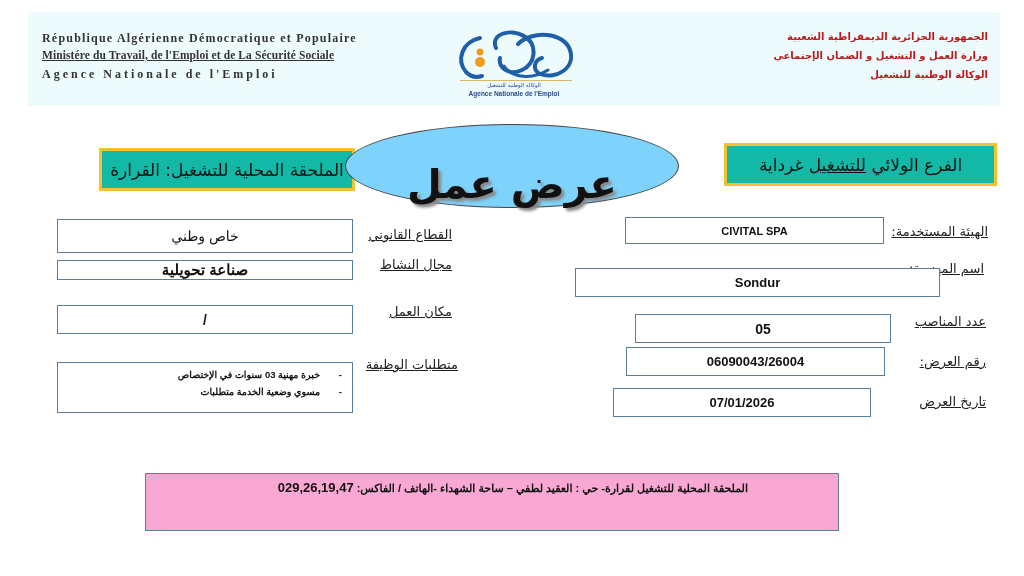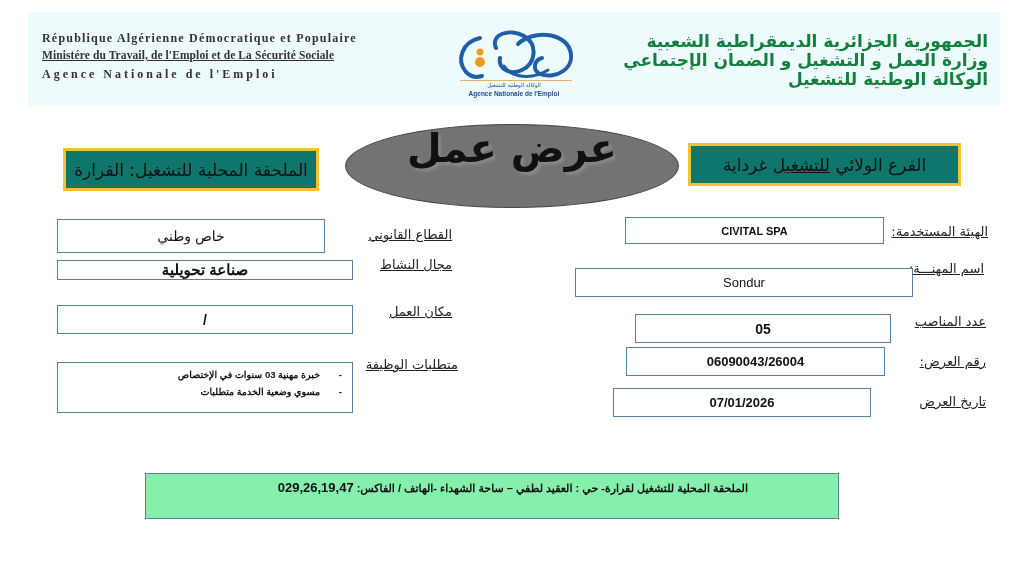--- a/index.html
+++ b/index.html
@@ -4,68 +4,68 @@
 <style>
   html, body { margin:0; padding:0; }
   body { width:1024px; height:576px; background:#ffffff; position:relative; overflow:hidden;
          font-family:"DejaVu Sans", sans-serif; color:#111; }
   .abs { position:absolute; }
   .banner { left:28px; top:12px; width:972px; height:94px; background:#eefbfd; }
   .fr { left:42px; font-family:"Liberation Serif", serif; font-weight:bold; color:#333; font-size:12px; }
   .fr1 { top:31px; letter-spacing:1.2px; }
   .fr2 { top:49px; font-size:11.5px; letter-spacing:0.1px;text-decoration:underline; }
   .fr3 { top:67px; letter-spacing:3px; }
-  .ar { right:36px; direction:rtl; color:#15803d; font-size:17px; font-weight:bold; letter-spacing:1px; }
+  .ar { right:36px; direction:rtl; color:#b91c1c; font-size:10px; font-weight:bold; letter-spacing:1px; }
   .ar1 { top:31px; }
   .ar2 { top:50px; }
   .ar3 { top:69px; letter-spacing:5px; }
   .logo { left:452px; top:20px; width:128px; height:82px; }
   .logo-caption-ar { left:452px; top:82px; width:124px; text-align:center; font-size:5.5px; color:#2a4d8a; direction:rtl; }
   .logo-caption-fr { left:452px; top:90px; width:124px; text-align:center; font-size:6.5px; color:#2a4d8a; font-weight:bold; font-family:"Liberation Sans", sans-serif; }
   .logo-line { left:460px; top:80px; width:112px; height:1px; background:#e2b36a; }
 
-  .goldbox { border:3px solid #f2c230; background:#0f766e; box-sizing:border-box; direction:rtl;
-             display:flex; align-items:center; justify-content:center; font-size:17px; }
+  .goldbox { border:3px solid #f2c230; background:#14b8a6; box-sizing:border-box; direction:rtl;
+             display:flex; align-items:center; justify-content:center; font-size:17px;margin-left:36px; }
   .gold-left { left:63px; top:148px; width:256px; height:43px; }
   .gold-right { left:688px; top:143px; width:273px; height:43px; }
   .gold-right .u { text-decoration:underline; }
 
   .oval { left:345px; top:124px; width:334px; height:84px; border:1px solid #444; border-radius:50%; box-sizing:border-box;
-          display:flex; align-items:flex-start; justify-content:center; background:#737373; }
+          display:flex; align-items:flex-end; justify-content:center; background:#7dd3fc; }
   .oval span { font-size:40px; font-weight:bold; direction:rtl; color:#111; text-shadow:3px 3px 3px #888; }
 
   .field { border:1.5px solid #5a7f9c; box-sizing:border-box; background:#fff;
            display:flex; align-items:center; justify-content:center; font-family:"Liberation Sans", sans-serif; }
   .lbl { direction:rtl; text-align:right; font-size:13px; text-decoration:underline; color:#222; }
 
-  .f-sector { left:57px; top:219px; width:268px; height:34px; font-size:14px; direction:rtl; }
+  .f-sector { left:57px; top:219px; width:296px; height:34px; font-size:14px; direction:rtl; }
   .f-activity { left:57px; top:260px; width:296px; height:20px; font-size:15px; font-weight:bold; direction:rtl;align-items:flex-end; }
   .f-place { left:57px; top:305px; width:296px; height:29px; font-size:14px; font-weight:bold; }
   .f-req { left:57px; top:362px; width:296px; height:51px; display:block; padding:6px 10px 0 0; direction:rtl; font-size:9.5px; font-weight:bold; }
   .f-req .row { display:flex; margin-bottom:6px; }
   .f-req .dash { width:22px; }
 
   .l-sector { right:572px; top:227px;margin-left:14px; }
   .l-activity { right:572px; top:257px; }
   .l-place { right:572px; top:304px; }
   .l-req { right:566px; top:357px; }
 
   .f-employer { left:625px; top:217px; width:259px; height:27px; font-size:11px; font-weight:bold; }
-  .f-job { left:575px; top:268px; width:338px; height:29px; font-size:13px; font-weight:normal; }
+  .f-job { left:575px; top:268px; width:365px; height:29px; font-size:13px; font-weight:bold; }
   .f-count { left:635px; top:314px; width:256px; height:29px; font-size:14px; font-weight:bold; }
   .f-number { left:626px; top:347px; width:259px; height:29px; font-size:13px; font-weight:bold; }
   .f-date { left:613px; top:388px; width:258px; height:29px; font-size:13px; font-weight:bold; }
 
   .l-employer { right:36px; top:224px; }
   .l-job { right:40px; top:261px; }
   .l-count { right:38px; top:314px; }
   .l-number { right:38px; top:354px; }
   .l-date { right:38px; top:394px; }
 
-  .footer { left:145px; top:473px; width:694px; height:46px; border:1.2px solid #5a7f9c; box-sizing:border-box; background:#86efac;
+  .footer { left:145px; top:473px; width:694px; height:58px; border:1.2px solid #5a7f9c; box-sizing:border-box; background:#f9a8d4;
             font-family:"Liberation Sans", sans-serif; font-weight:bold; }
   .footer .l1 { position:absolute; right:90px; top:6px; direction:rtl; font-size:11px; white-space:nowrap; }
   .footer .l1 .phone { font-size:13px; }
   .footer .l2 { position:absolute; right:90px; top:29px; direction:rtl; font-size:11px; white-space:nowrap; }
   .footer a { color:#2b66b8; text-decoration:underline; font-size:12.5px; font-weight:normal; }
 </style>
 </head>
 <body>
 
 <div class="abs banner"></div>

